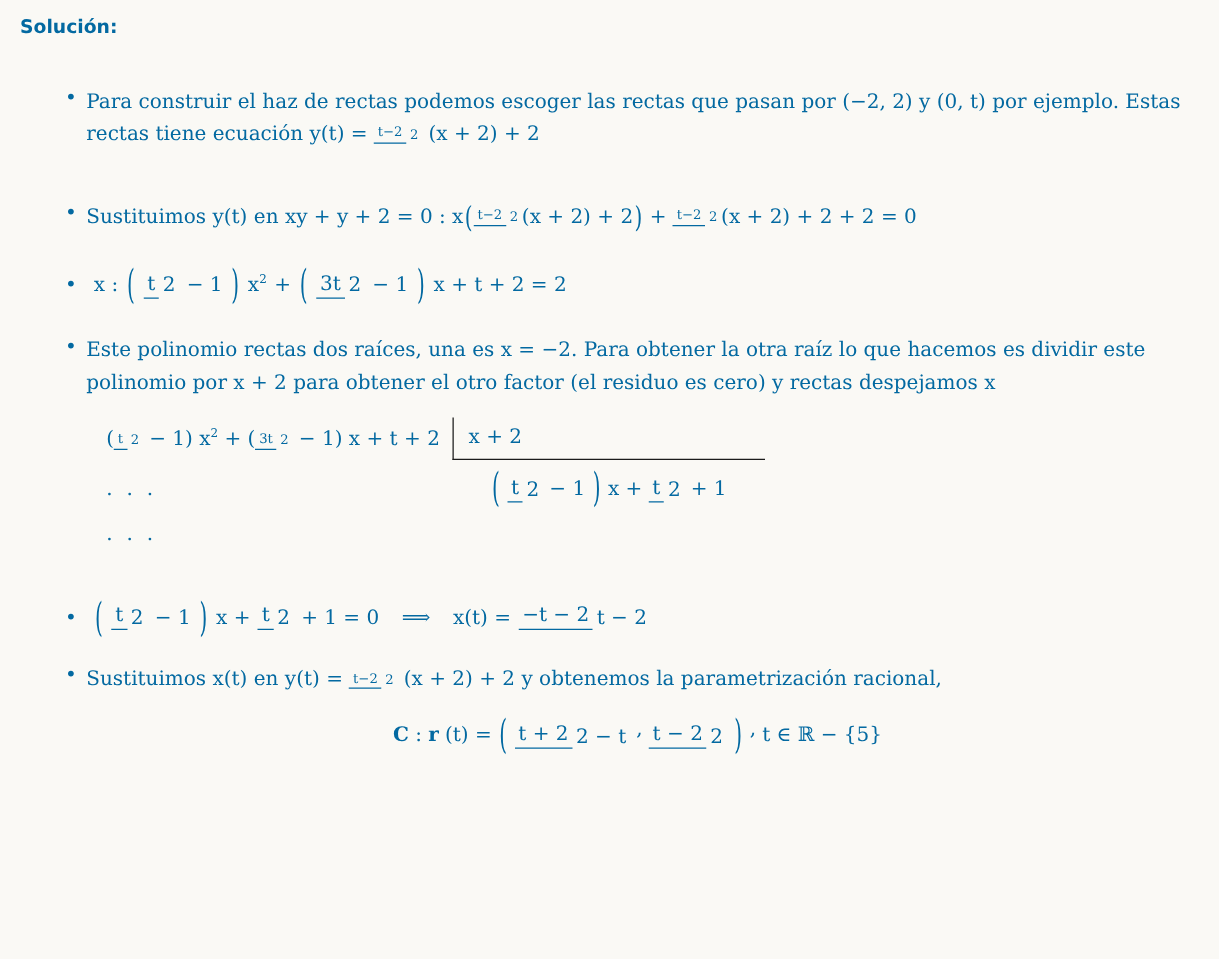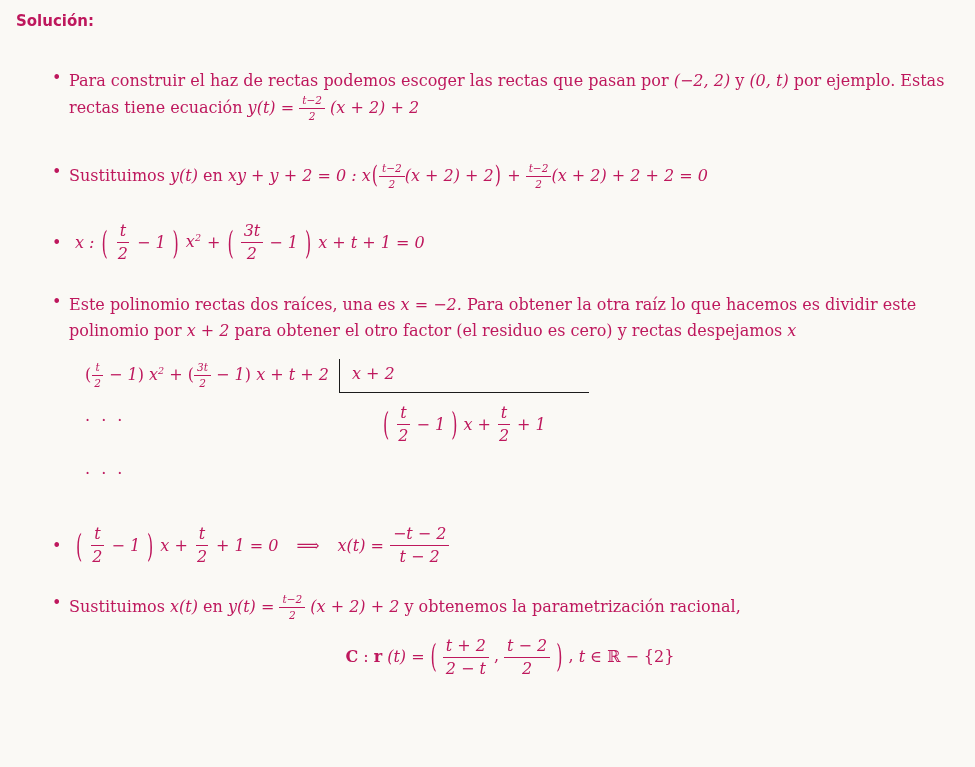--- a/index.html
+++ b/index.html
@@ -1,48 +1,48 @@
 <!DOCTYPE html>
 <html><head>
 <meta charset="utf-8">
 <style>
   * { box-sizing: border-box; }
   html, body { margin: 0; padding: 0; background: #faf9f5; }
   .page {
     width: 975px; height: 767px;
     padding: 12px 16px;
     font-family: "DejaVu Serif", "Liberation Serif", serif;
-    font-size: 16px; color: #be185d;
+    font-size: 16px; color: #0369a1;
     overflow: hidden;
     background: #faf9f5;
   }
   .heading {
     font-family: "DejaVu Sans", "Liberation Sans", sans-serif;
     font-weight: bold; font-size: 15px;
   }
   .content { margin: 38px 8px 0 36px; }
 
   .bullet { display: flex; align-items: flex-start; }
   .dot { flex: 0 0 17px; }
   .btext { flex: 1; line-height: 1.62; }
 
   .mb1 { margin-bottom: 40px; }
   .mb2 { margin-bottom: 30px; }
   .mb3 { margin-bottom: 28px; }
   .mb4 { margin-bottom: 34px; }
   .mb5 { margin-bottom: 26px; }
 
   .txt { font-style: normal; margin-top: 26px; }
-  .m   { font-style: italic; }
+  .m   { }
   .up  { font-style: normal; }
   .mbold { font-weight: bold; font-style: normal; }
 
   
   .frac {
-    display: inline-flex; flex-direction: column; align-items: center;
+    display: inline-flex; flex-direction: row; align-items: center;
     vertical-align: middle; text-align: left; line-height: 1.2;
   }
   .frac .num { border-bottom: 1px solid currentColor; padding: 0 3px 1px; }
   .frac .den { padding: 1px 3px 0; }
   .sfrac { font-size: 0.66em; }
   .dfrac { font-size: 1em; line-height: 1.25; }
 
   
   .bp { display: inline-block; transform: scaleY(2.0); font-style: normal; padding: 0 1px; }
   .mp { display: inline-block; transform: scaleY(1.45); vertical-align: middle; font-style: normal; padding: 0 1px; }
@@ -137,21 +137,21 @@
       <span class="bp">)</span>
       <span class="m"><span>x</span><sup>2</sup></span>
       <span class="up">+</span>
       <span class="bp">(</span>
       <span class="frac dfrac m">
           <span class="num">3t</span>
           <span class="den">2</span>
         </span>
       <span class="m">− 1</span>
       <span class="bp">)</span>
-      <span class="m">x + t + 1 = 0</span>
+      <span class="m">x + t + 2 = 2</span>
     </div>
 
     <div class="bullet mb4">
       <span class="dot">•</span>
       <div class="btext">
         <span class="txt">Este polinomio rectas dos raíces, una es</span>
         <span class="m">x = −2.</span>
         <span class="txt">Para obtener la otra raíz lo que hacemos es dividir este polinomio por</span>
         <span class="m">x + 2</span>
         <span class="txt">para obtener el otro factor (el residuo es cero) y rectas despejamos</span>
@@ -248,19 +248,19 @@
               <span class="den">2 − t</span>
             </span>
           <span class="comma">,</span>
           <span class="frac dfrac m">
               <span class="num">t − 2</span>
               <span class="den">2</span>
             </span>
           <span class="bp">)</span>
           <span class="comma">,</span>
           <span class="m">t</span>
-          <span class="sym">∈ ℝ − {2}</span>
+          <span class="sym">∈ ℝ − {5}</span>
         </div>
       </div>
     </div>
 
   </div>
 </div>
 
 </body></html>

